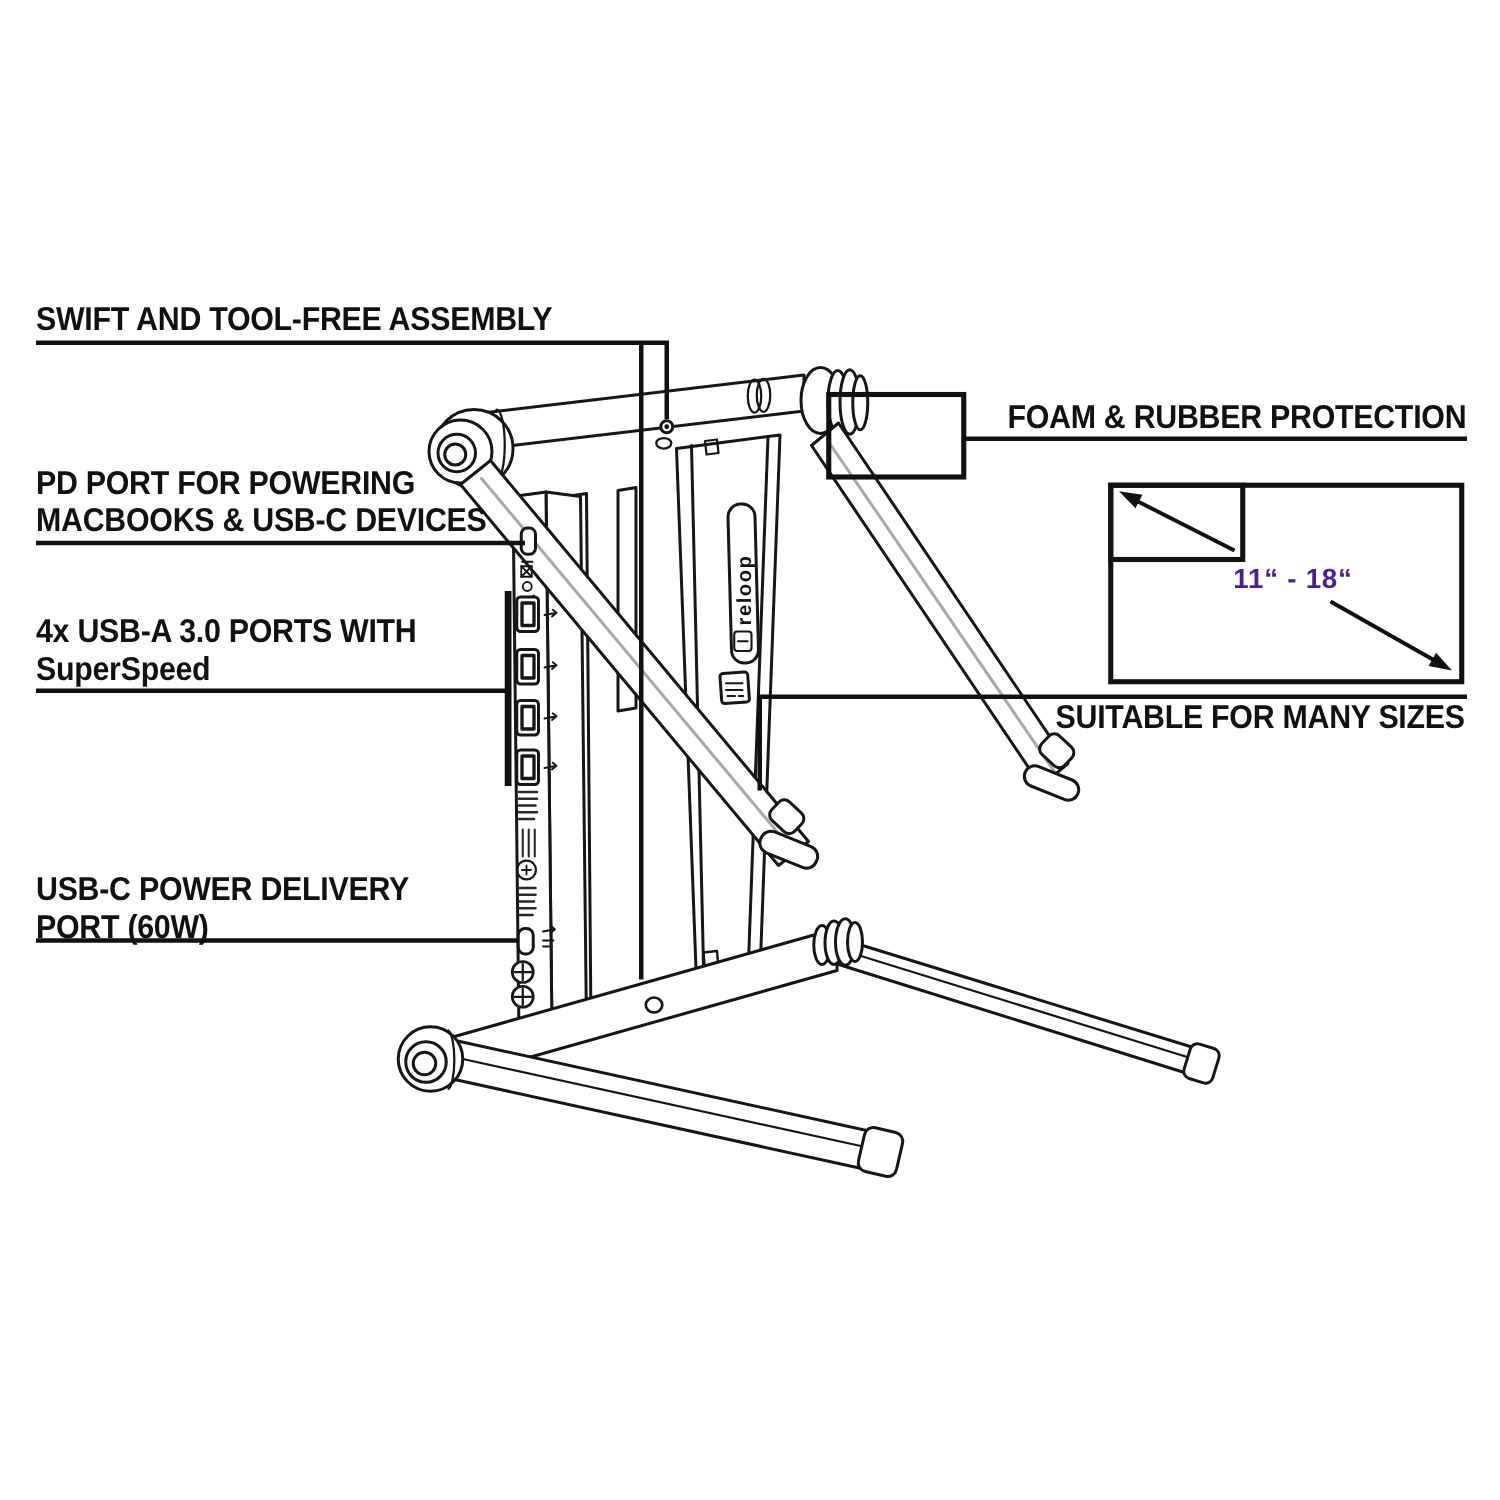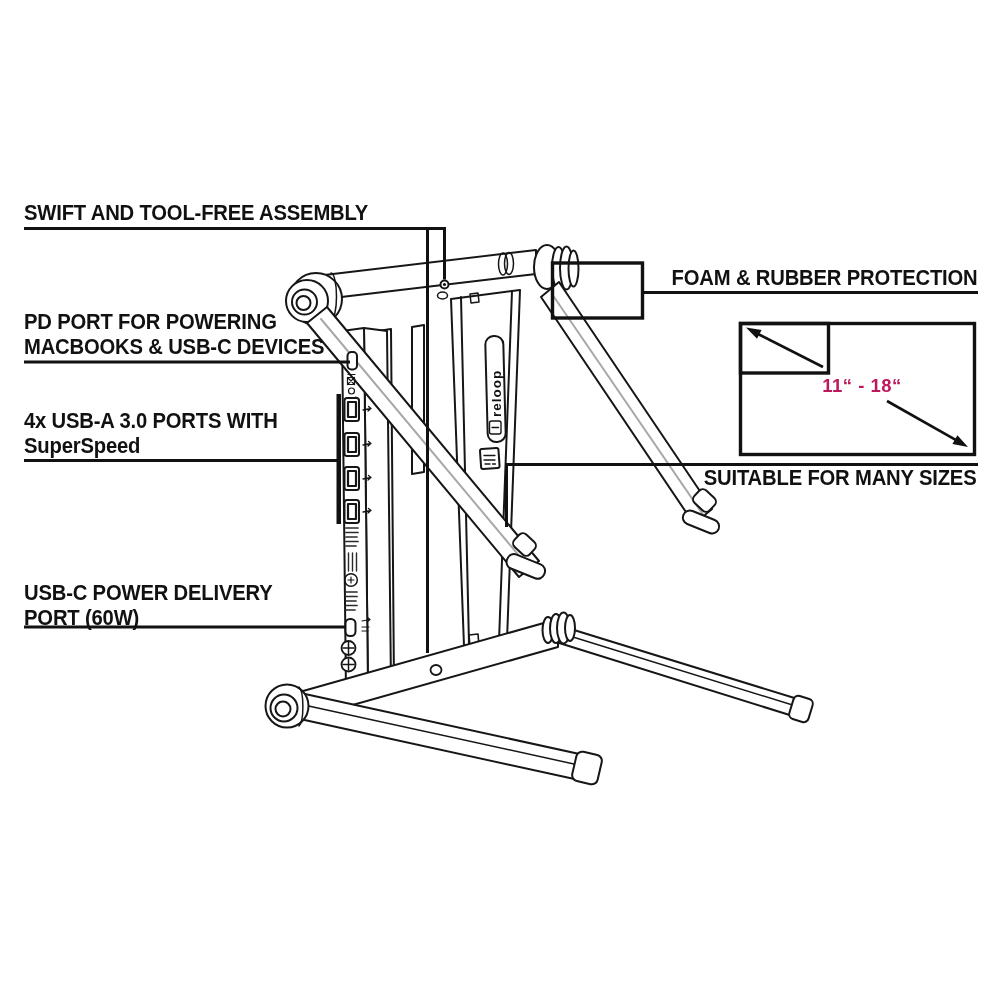--- a/index.html
+++ b/index.html
@@ -3,21 +3,21 @@
 <meta charset="utf-8">
 <style>
   html,body{margin:0;padding:0;background:#fff;}
   .stage{position:relative;width:1000px;height:1000px;background:#fff;overflow:hidden;
          font-family:"Liberation Sans",sans-serif;}
   .stage svg{position:absolute;left:0;top:0;}
   .lbl{position:absolute;font-weight:700;font-size:22px;line-height:24.5px;color:#111;
        white-space:nowrap;transform:scaleX(.92);transform-origin:0 0;letter-spacing:-.2px;}
   .lbl.right{transform-origin:100% 0;text-align:right;}
   .range{position:absolute;left:792px;top:375px;width:140px;text-align:center;
-         font-weight:600;font-size:18.5px;color:#be185d;letter-spacing:.5px;}
+         font-weight:600;font-size:18.5px;color:#4c1d95;letter-spacing:.5px;}
 </style>
 </head>
 <body>
 
 <div class="stage">
 
 <svg width="1000" height="1000" viewBox="0 0 1000 1000">
 
   <g stroke="#161616" stroke-width="2" fill="none" stroke-linecap="round" stroke-linejoin="round">
 

